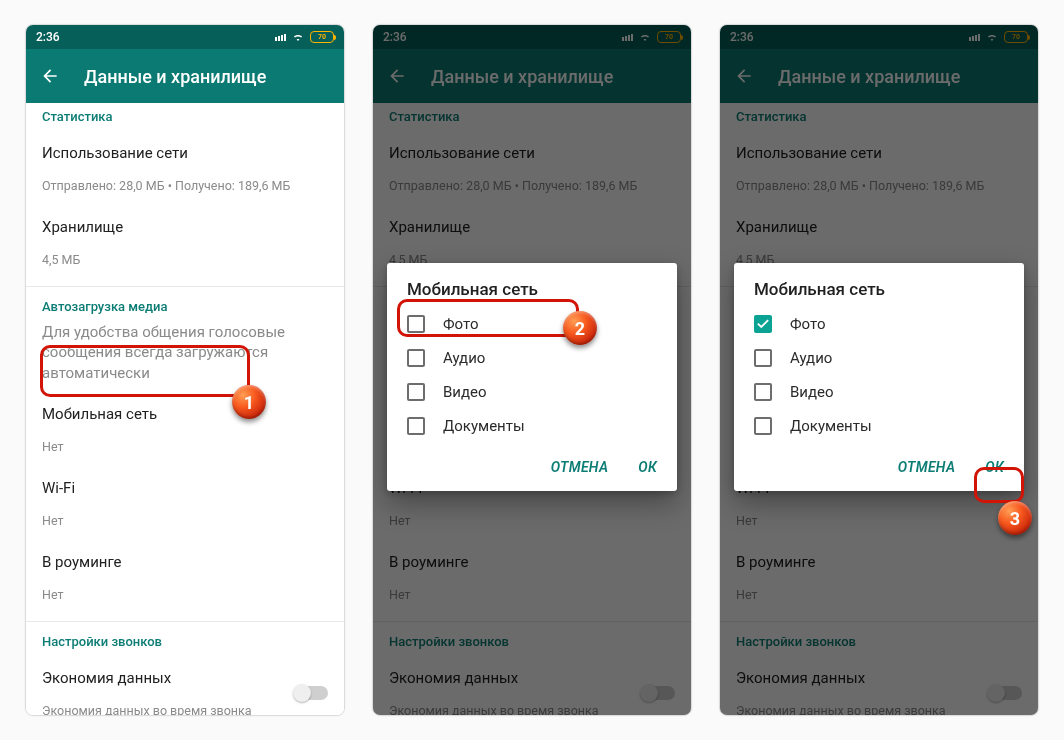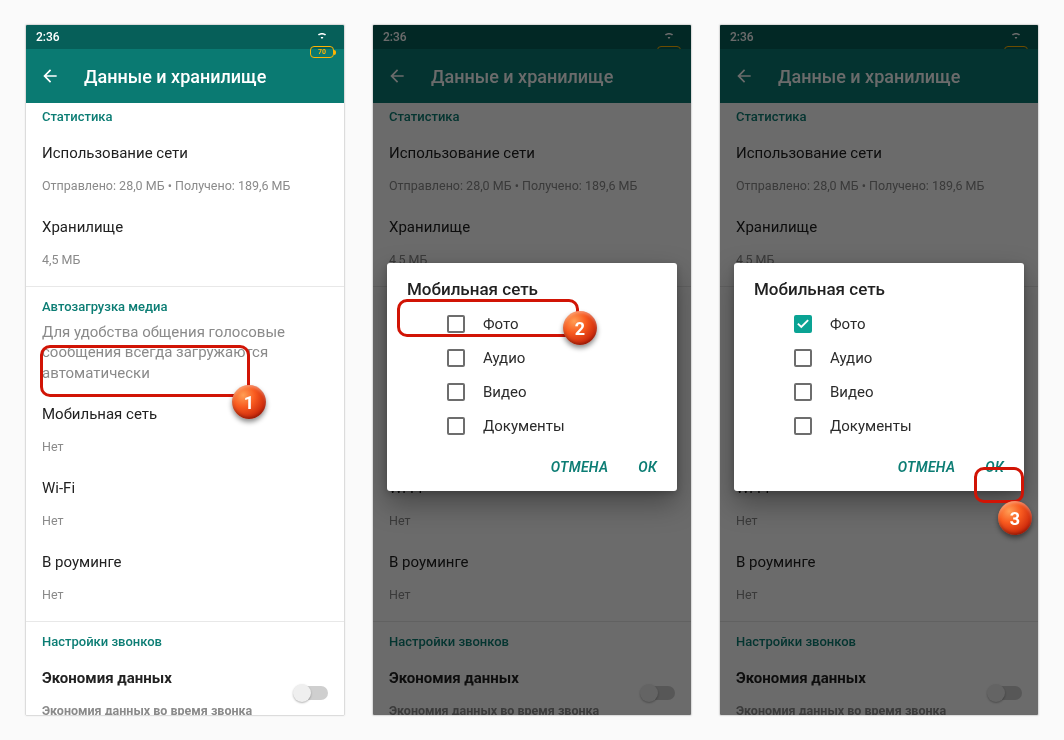--- a/index.html
+++ b/index.html
@@ -23,21 +23,21 @@
     align-items: center;
     min-height: 740px;
   }
   .stage { position: relative; width: 1064px; height: 740px; background: #fafafa; }
   .shots { display: flex; gap: 27px; justify-content: center; padding: 24px 0 0 0; }
 
   .phone {
     width: 320px;
     height: 692px;
     border: 1px solid #dcdcdc;
-    border-radius: 2px;
+    border-radius: 8px;
     overflow: hidden;
     position: relative;
     background: var(--bg-page);
     box-shadow: 0 0 0 1px rgba(0,0,0,.02);
   }
   .phone.dim .screen-content { filter: brightness(.62); }
   .phone .dim-overlay {
     position: absolute; inset: 0;
     background: rgba(0,0,0,.32);
     pointer-events: none;
@@ -51,21 +51,21 @@
     display: flex;
     align-items: center;
     padding: 0 10px;
     font-size: 12px;
     font-weight: 500;
     position: relative;
   }
   .phone.dim .status { filter: brightness(.62); }
   .status .right {
     margin-left: auto;
-    display: flex; align-items: center; gap: 5px; flex-direction: column;
+    display: flex; align-items: center; gap: 5px;
   }
   .sig-dots { display: flex; gap: 1px; align-items: flex-end; }
   .sig-dots span { width: 2px; background: #fff; display: block; }
   .sig-dots span:nth-child(1){height:4px}
   .sig-dots span:nth-child(2){height:5px}
   .sig-dots span:nth-child(3){height:6px}
   .sig-dots span:nth-child(4){height:7px}
   .wifi-svg { width:14px; height:12px; }
   .batt {
     width: 24px; height: 12px;
@@ -109,21 +109,21 @@
     font-size: 12.5px; color: var(--text-secondary); margin-top: 16px;
   }
   .desc {
     font-size: 15px; color: var(--text-secondary);
     padding: 0 16px 10px;
     line-height: 1.35;
   }
   .divider { height: 1px; background: var(--divider); margin: 6px 0; }
 
   .row.switch { display:flex; align-items:center; }
-  .row.switch .texts { flex:1;font-weight:bold; }
+  .row.switch .texts { flex:1; }
   .switch-ctrl {
     width: 34px; height: 14px; border-radius: 8px;
     background: #cfcfcf; position: relative;
   }
   .switch-ctrl::after {
     content:''; position:absolute; width:18px; height:18px; border-radius:50%;
     background:#efefef; left:-1px; top:-2px; box-shadow:0 1px 2px rgba(0,0,0,.3);
   }
 
   
@@ -136,21 +136,20 @@
     z-index: 5;
     padding: 16px 0 6px;
   }
   .dialog-title {
     font-size: 17px; font-weight: 500; color: #212121;
     padding: 0 20px 8px;
   }
   .dlg-row {
     display: flex; align-items: center; gap: 18px;
     padding: 8px 20px;
-    margin-left: 40px;
   }
   .chk {
     width: 18px; height: 18px; border: 2px solid #6d6d6d; border-radius: 2px;
     display: flex; align-items:center; justify-content:center;
     flex-shrink: 0;
   }
   .chk.checked { background: #0aa394; border-color: #0aa394; }
   .chk.checked svg { display:block; }
   .chk svg { display:none; width:12px; height:10px; }
   .dlg-label { font-size: 15px; color: #2b2b2b; }

